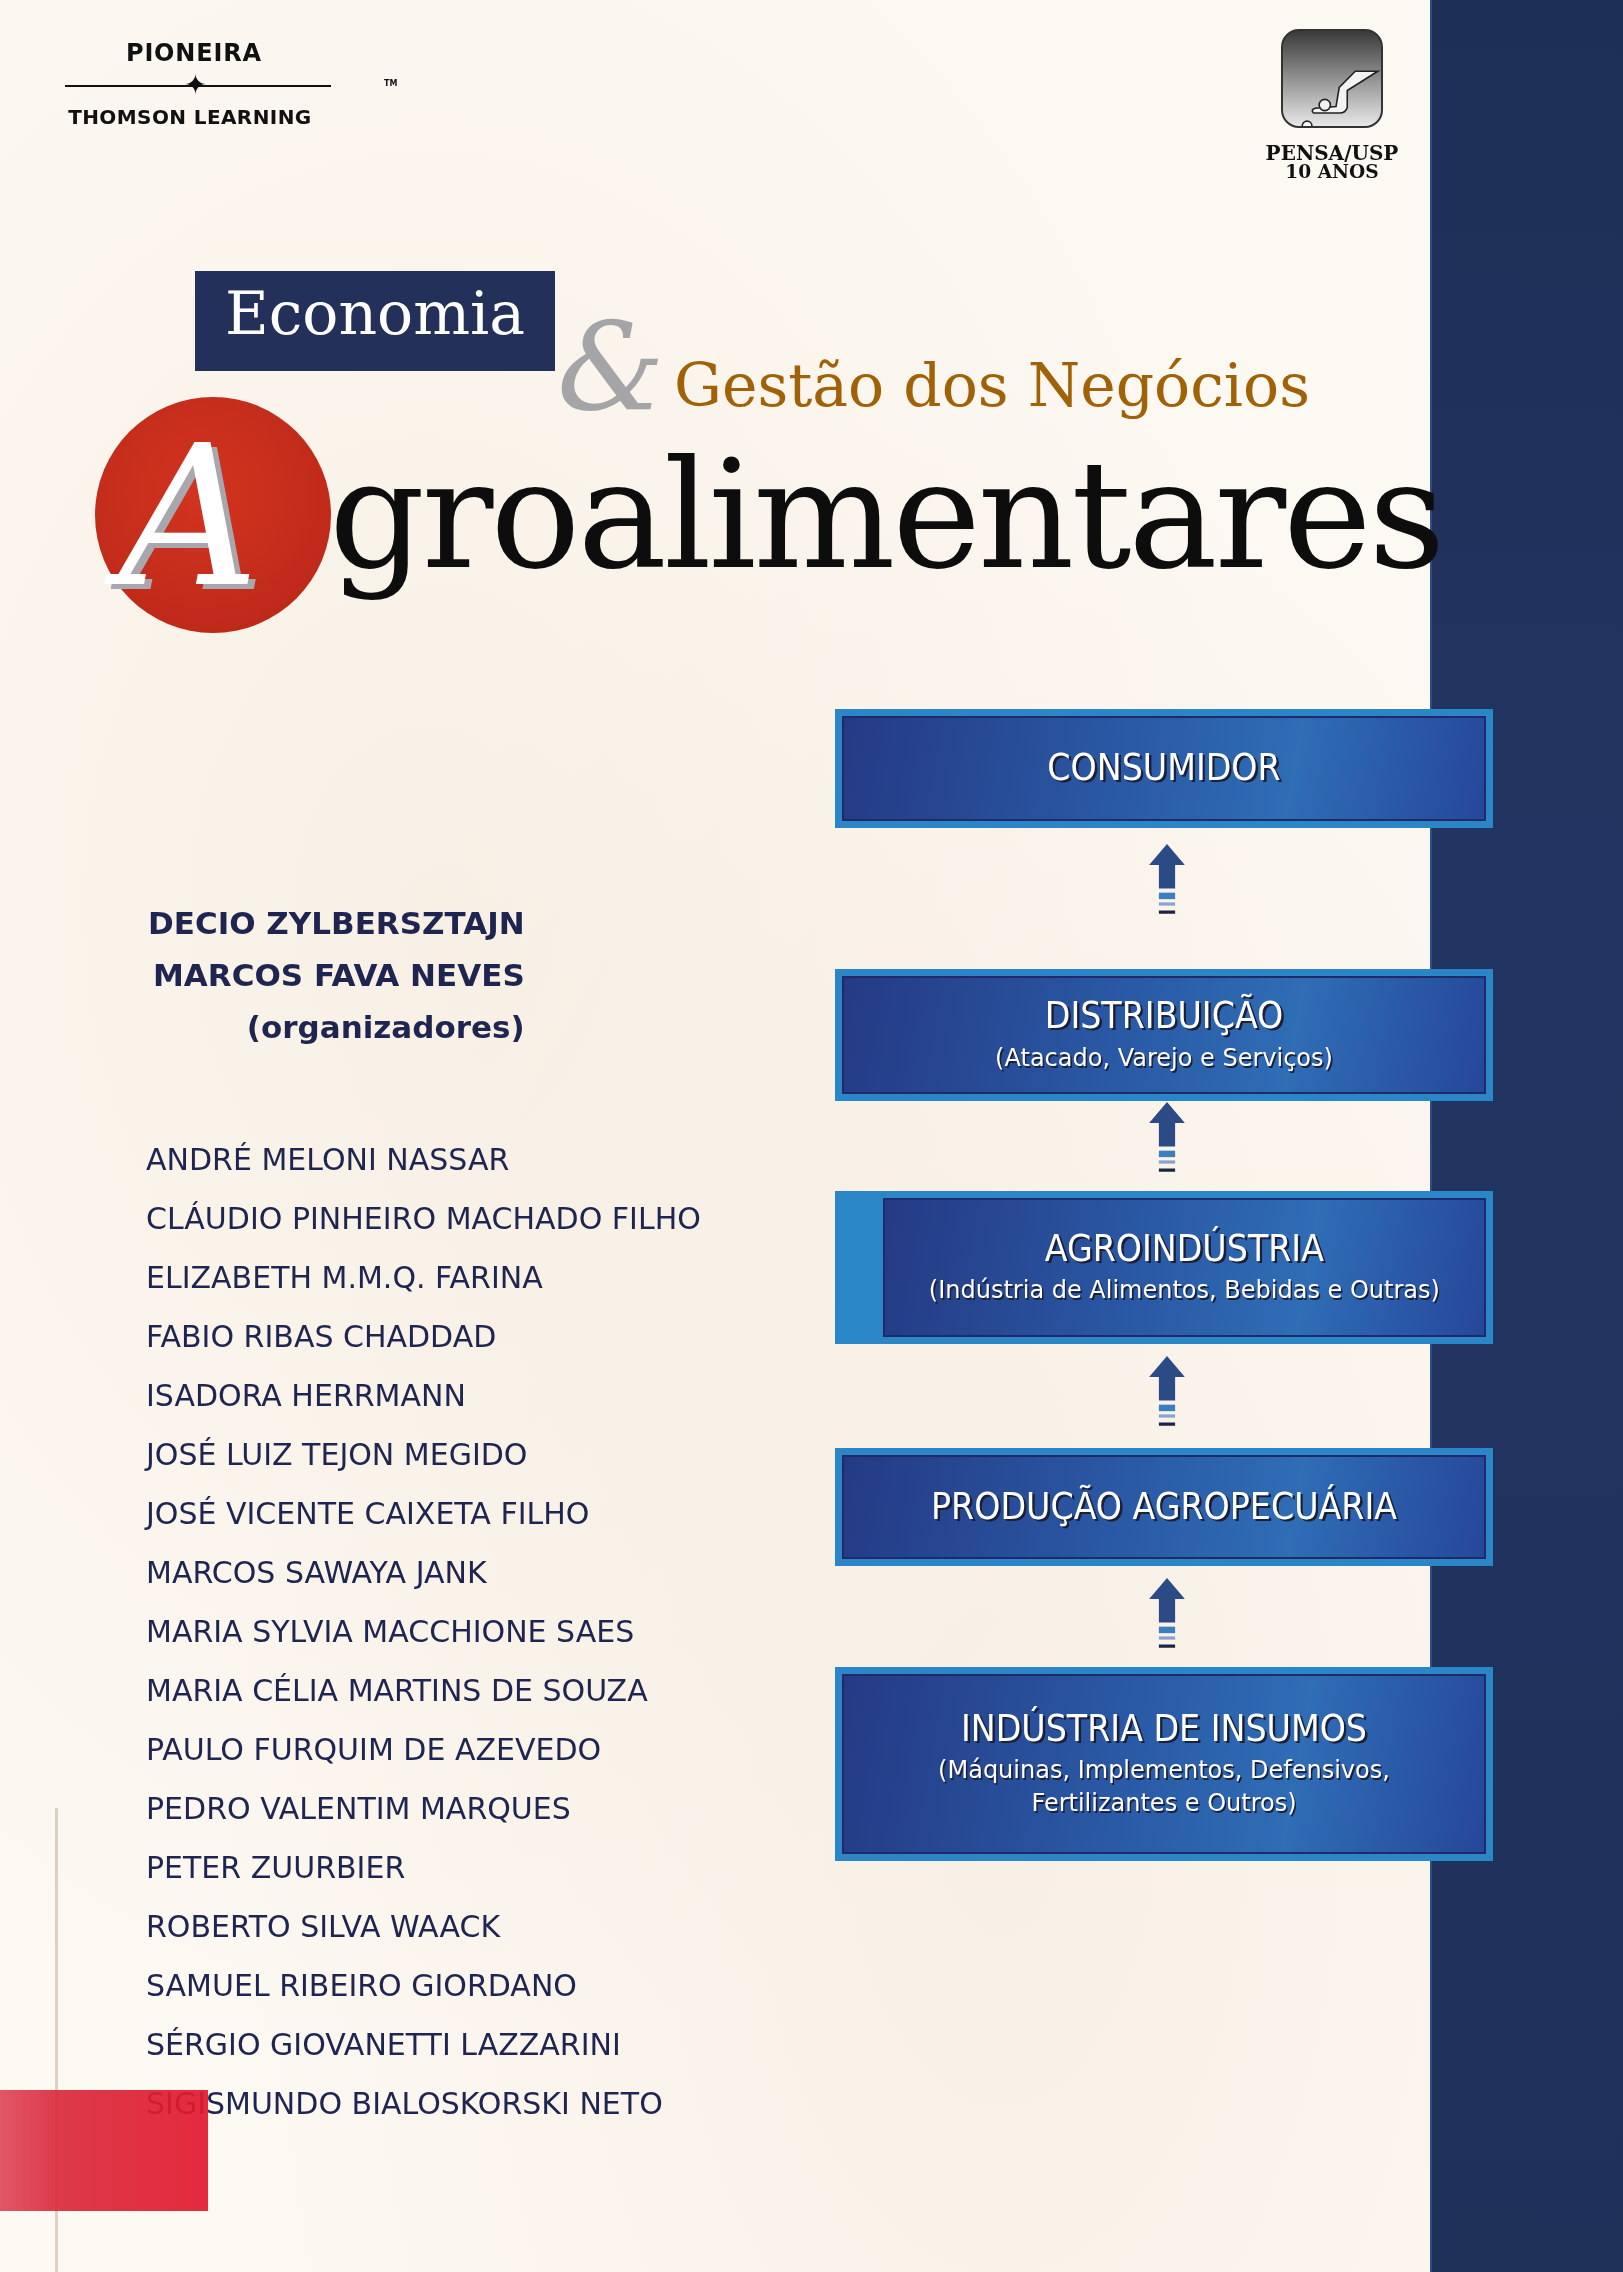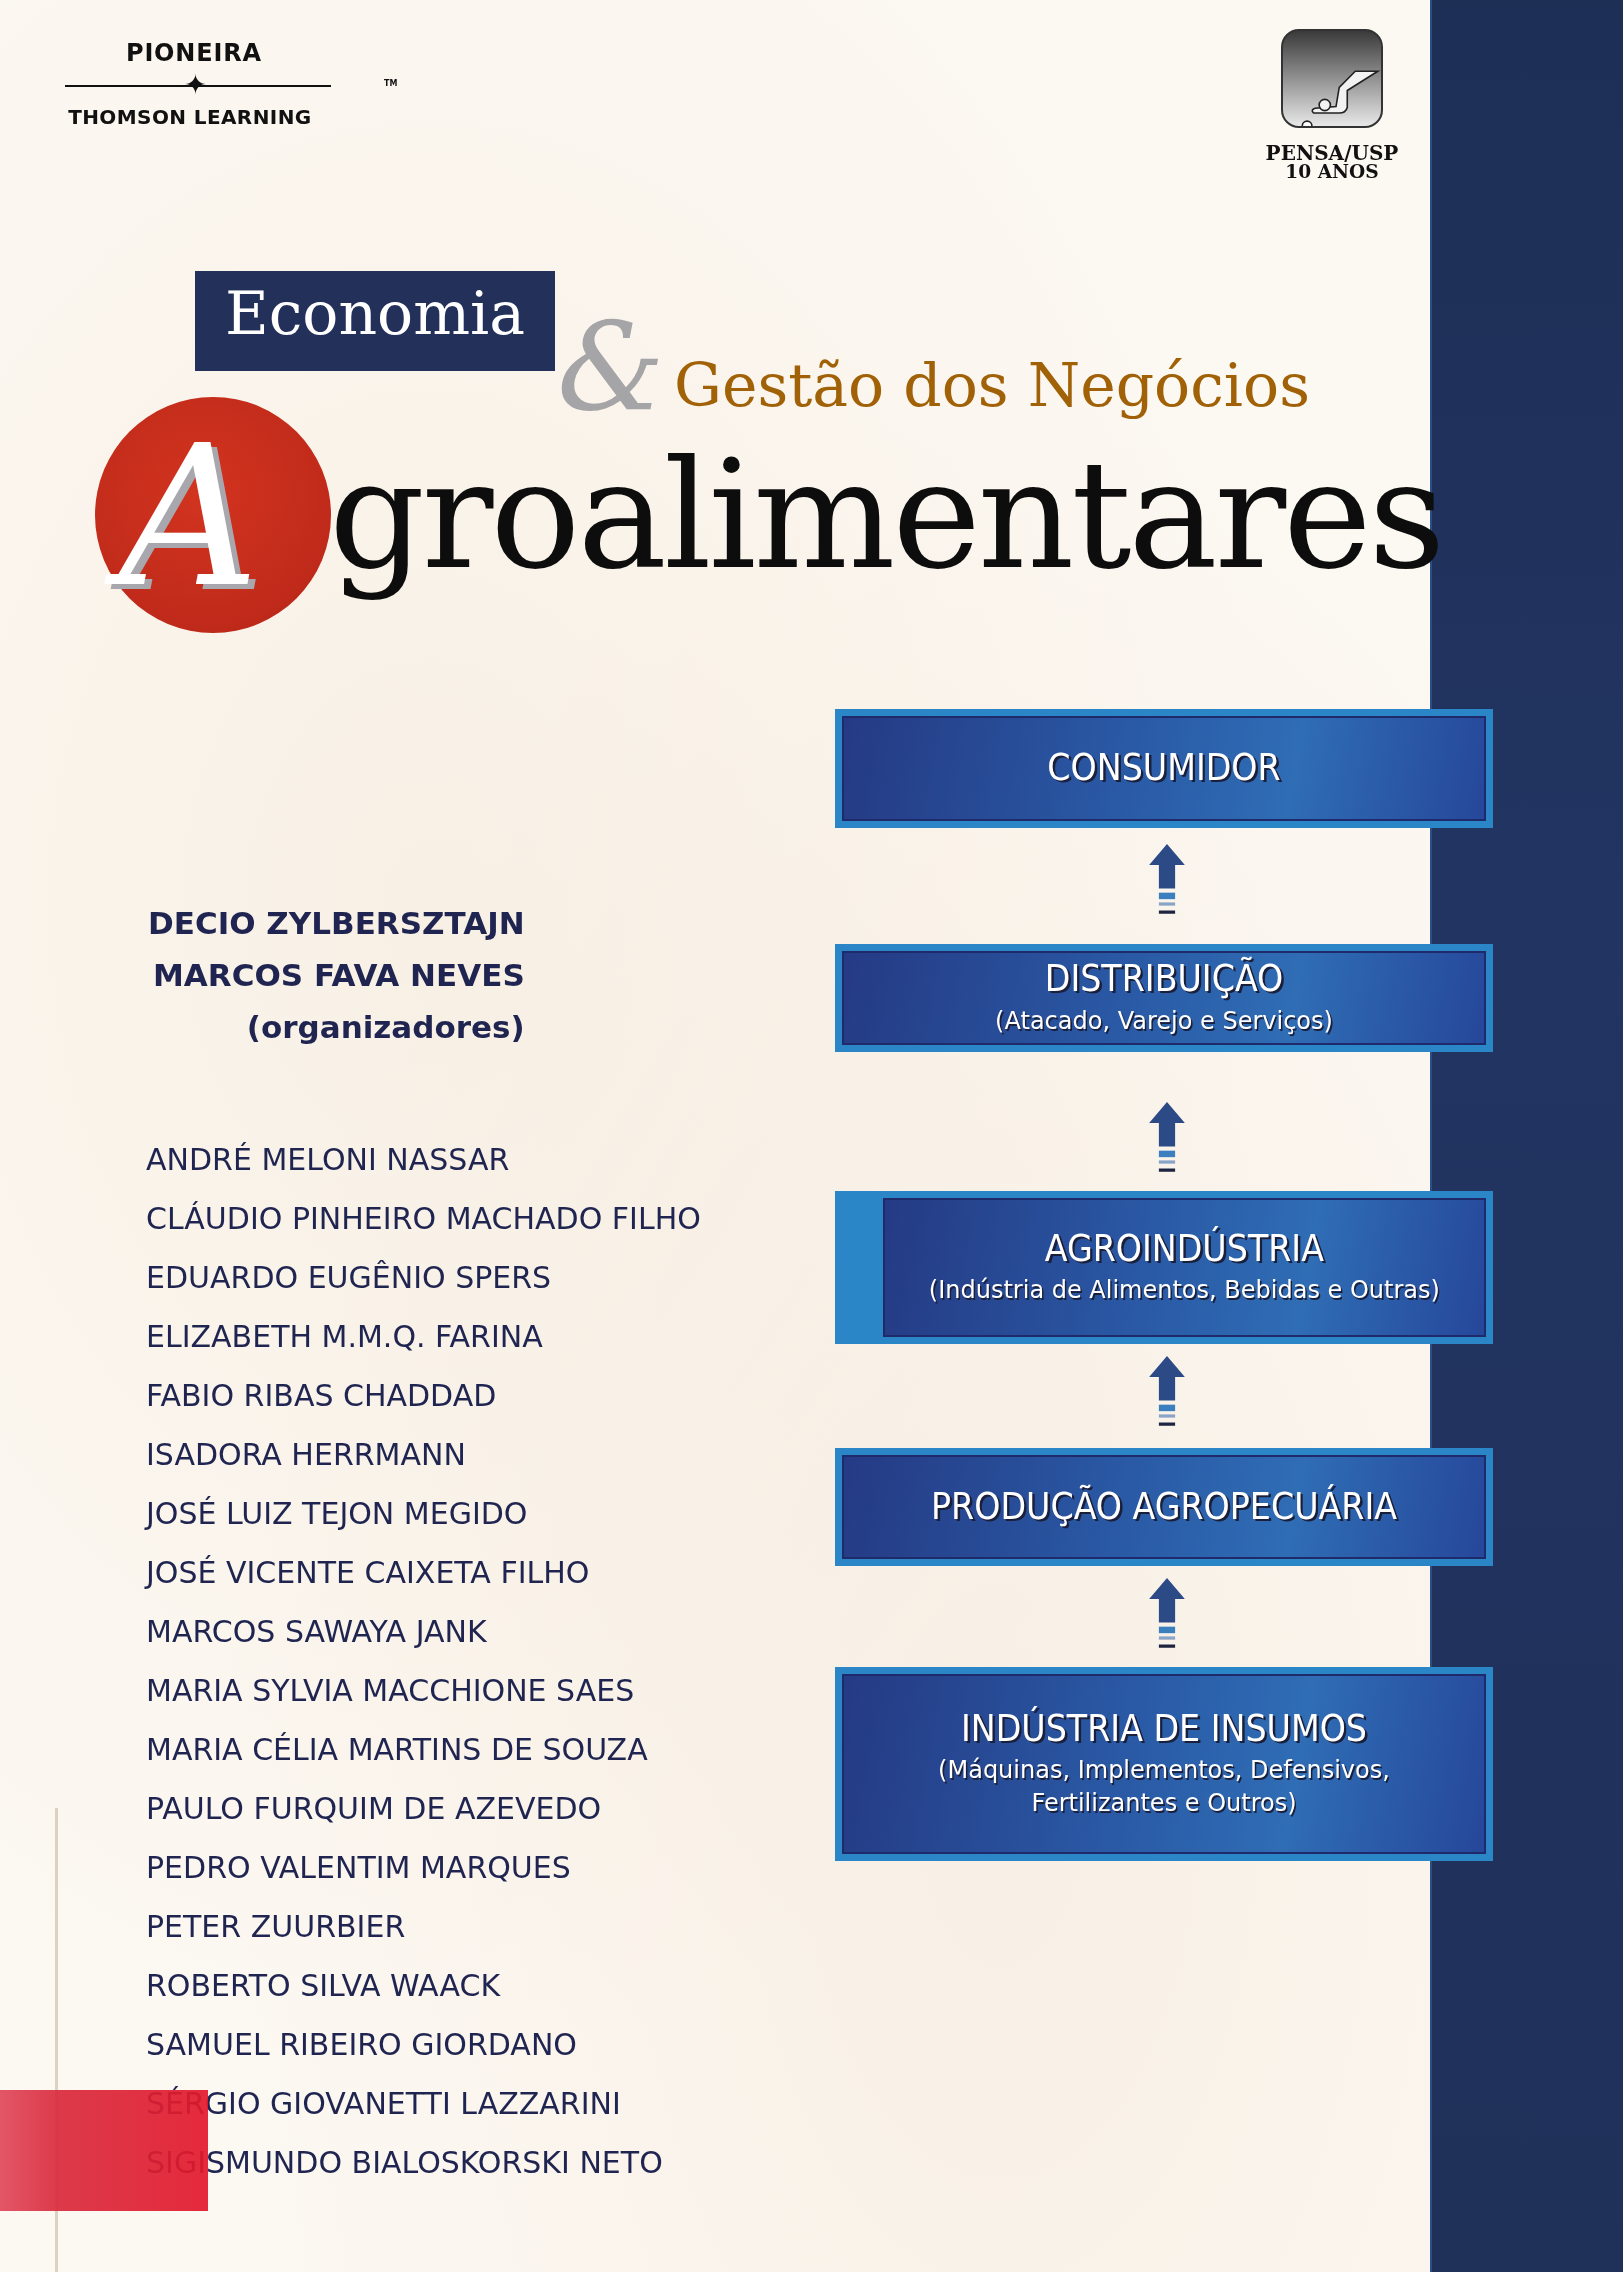--- a/index.html
+++ b/index.html
@@ -155,21 +155,20 @@
 
 <div class="organizers">
   <div>DECIO ZYLBERSZTAJN</div>
   <div>MARCOS FAVA NEVES</div>
   <div>(organizadores)</div>
 </div>
 
 <div class="authors">
   <div>ANDRÉ MELONI NASSAR</div>
   <div>CLÁUDIO PINHEIRO MACHADO FILHO</div>
-  <div>EDUARDO EUGÊNIO SPERS</div>
   <div>ELIZABETH M.M.Q. FARINA</div>
   <div>FABIO RIBAS CHADDAD</div>
   <div>ISADORA HERRMANN</div>
   <div>JOSÉ LUIZ TEJON MEGIDO</div>
   <div>JOSÉ VICENTE CAIXETA FILHO</div>
   <div>MARCOS SAWAYA JANK</div>
   <div>MARIA SYLVIA MACCHIONE SAES</div>
   <div>MARIA CÉLIA MARTINS DE SOUZA</div>
   <div>PAULO FURQUIM DE AZEVEDO</div>
   <div>PEDRO VALENTIM MARQUES</div>
@@ -179,21 +178,21 @@
   <div>SÉRGIO GIOVANETTI LAZZARINI</div>
   <div>SIGISMUNDO BIALOSKORSKI NETO</div>
 </div>
 
 <div class="chain">
   <div class="stage" style="top:709px;height:119px;">
     <div class="inner">
         <div class="title">CONSUMIDOR</div>
       </div>
   </div>
-  <div class="stage" style="top:944px;height:108px;">
+  <div class="stage" style="top:969px;height:132px;">
     <div class="inner">
       <div class="title">DISTRIBUIÇÃO</div>
       <div class="sub">(Atacado, Varejo e Serviços)</div>
     </div>
   </div>
   <div class="stage" style="top:1191px;height:153px;padding-left:48px;">
     <div class="inner">
       <div class="title">AGROINDÚSTRIA</div>
       <div class="sub">(Indústria de Alimentos, Bebidas e Outras)</div>
     </div>

